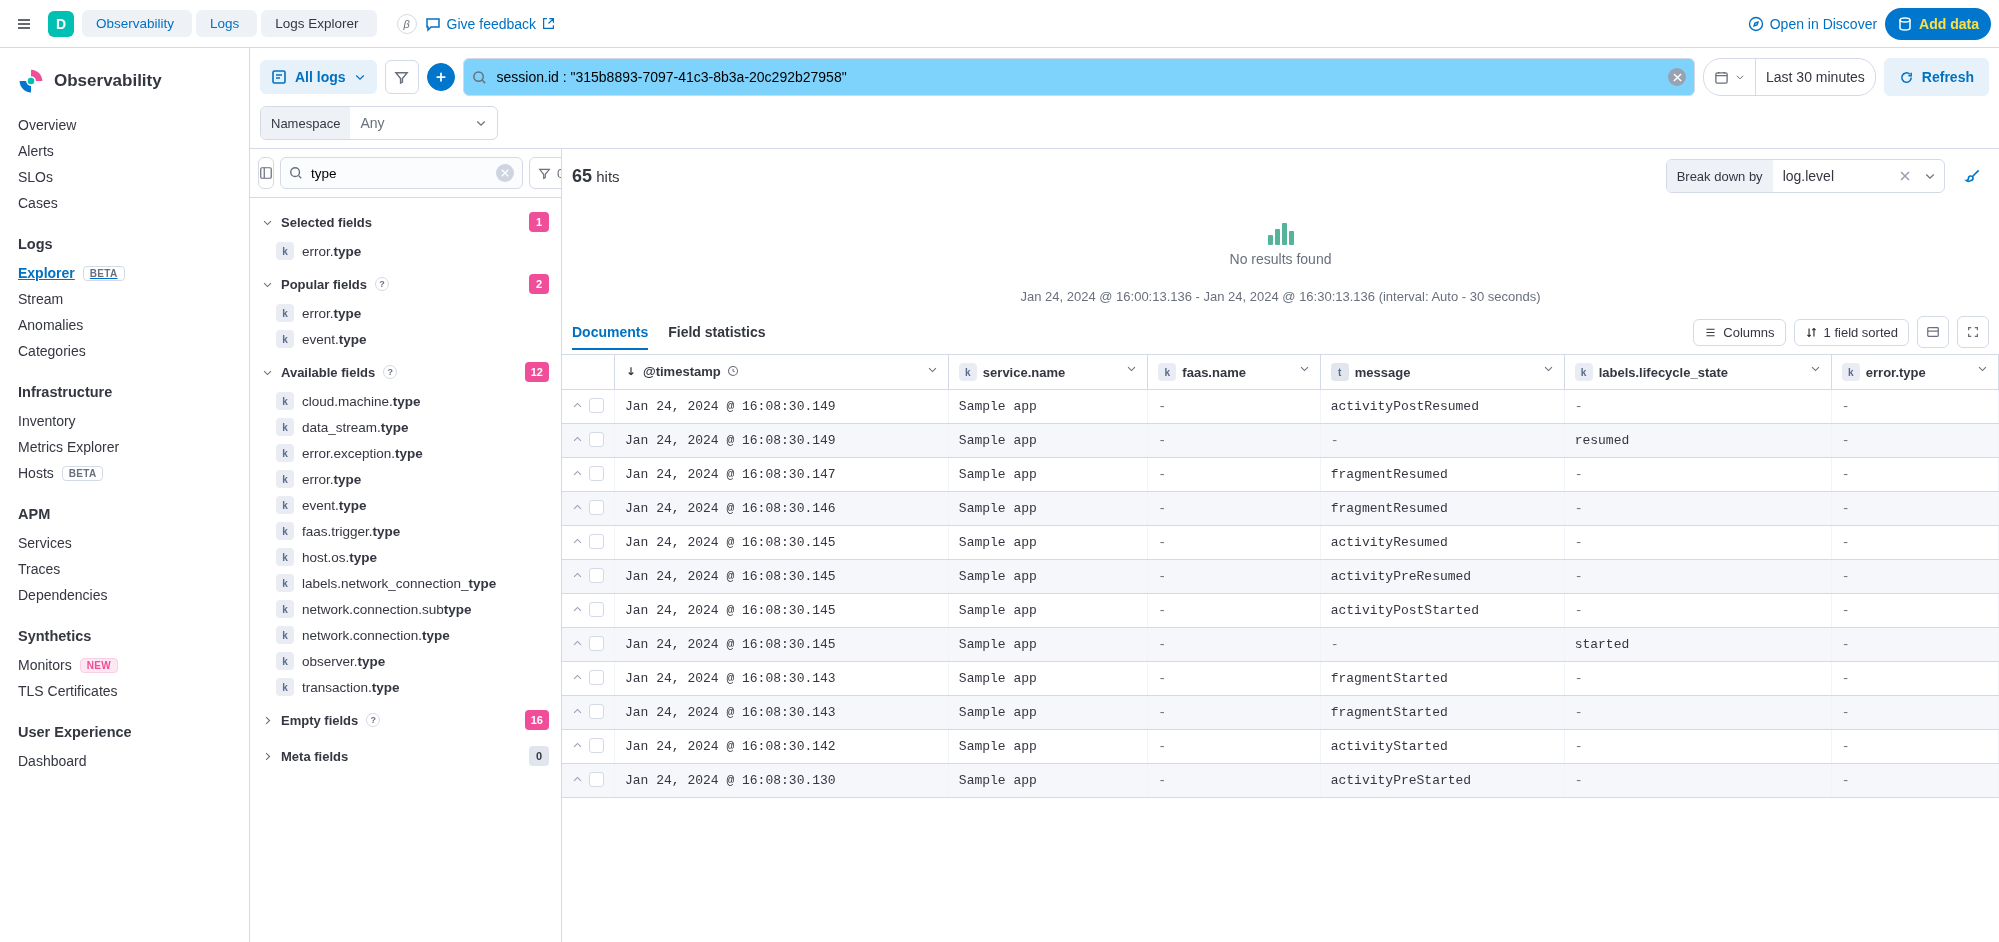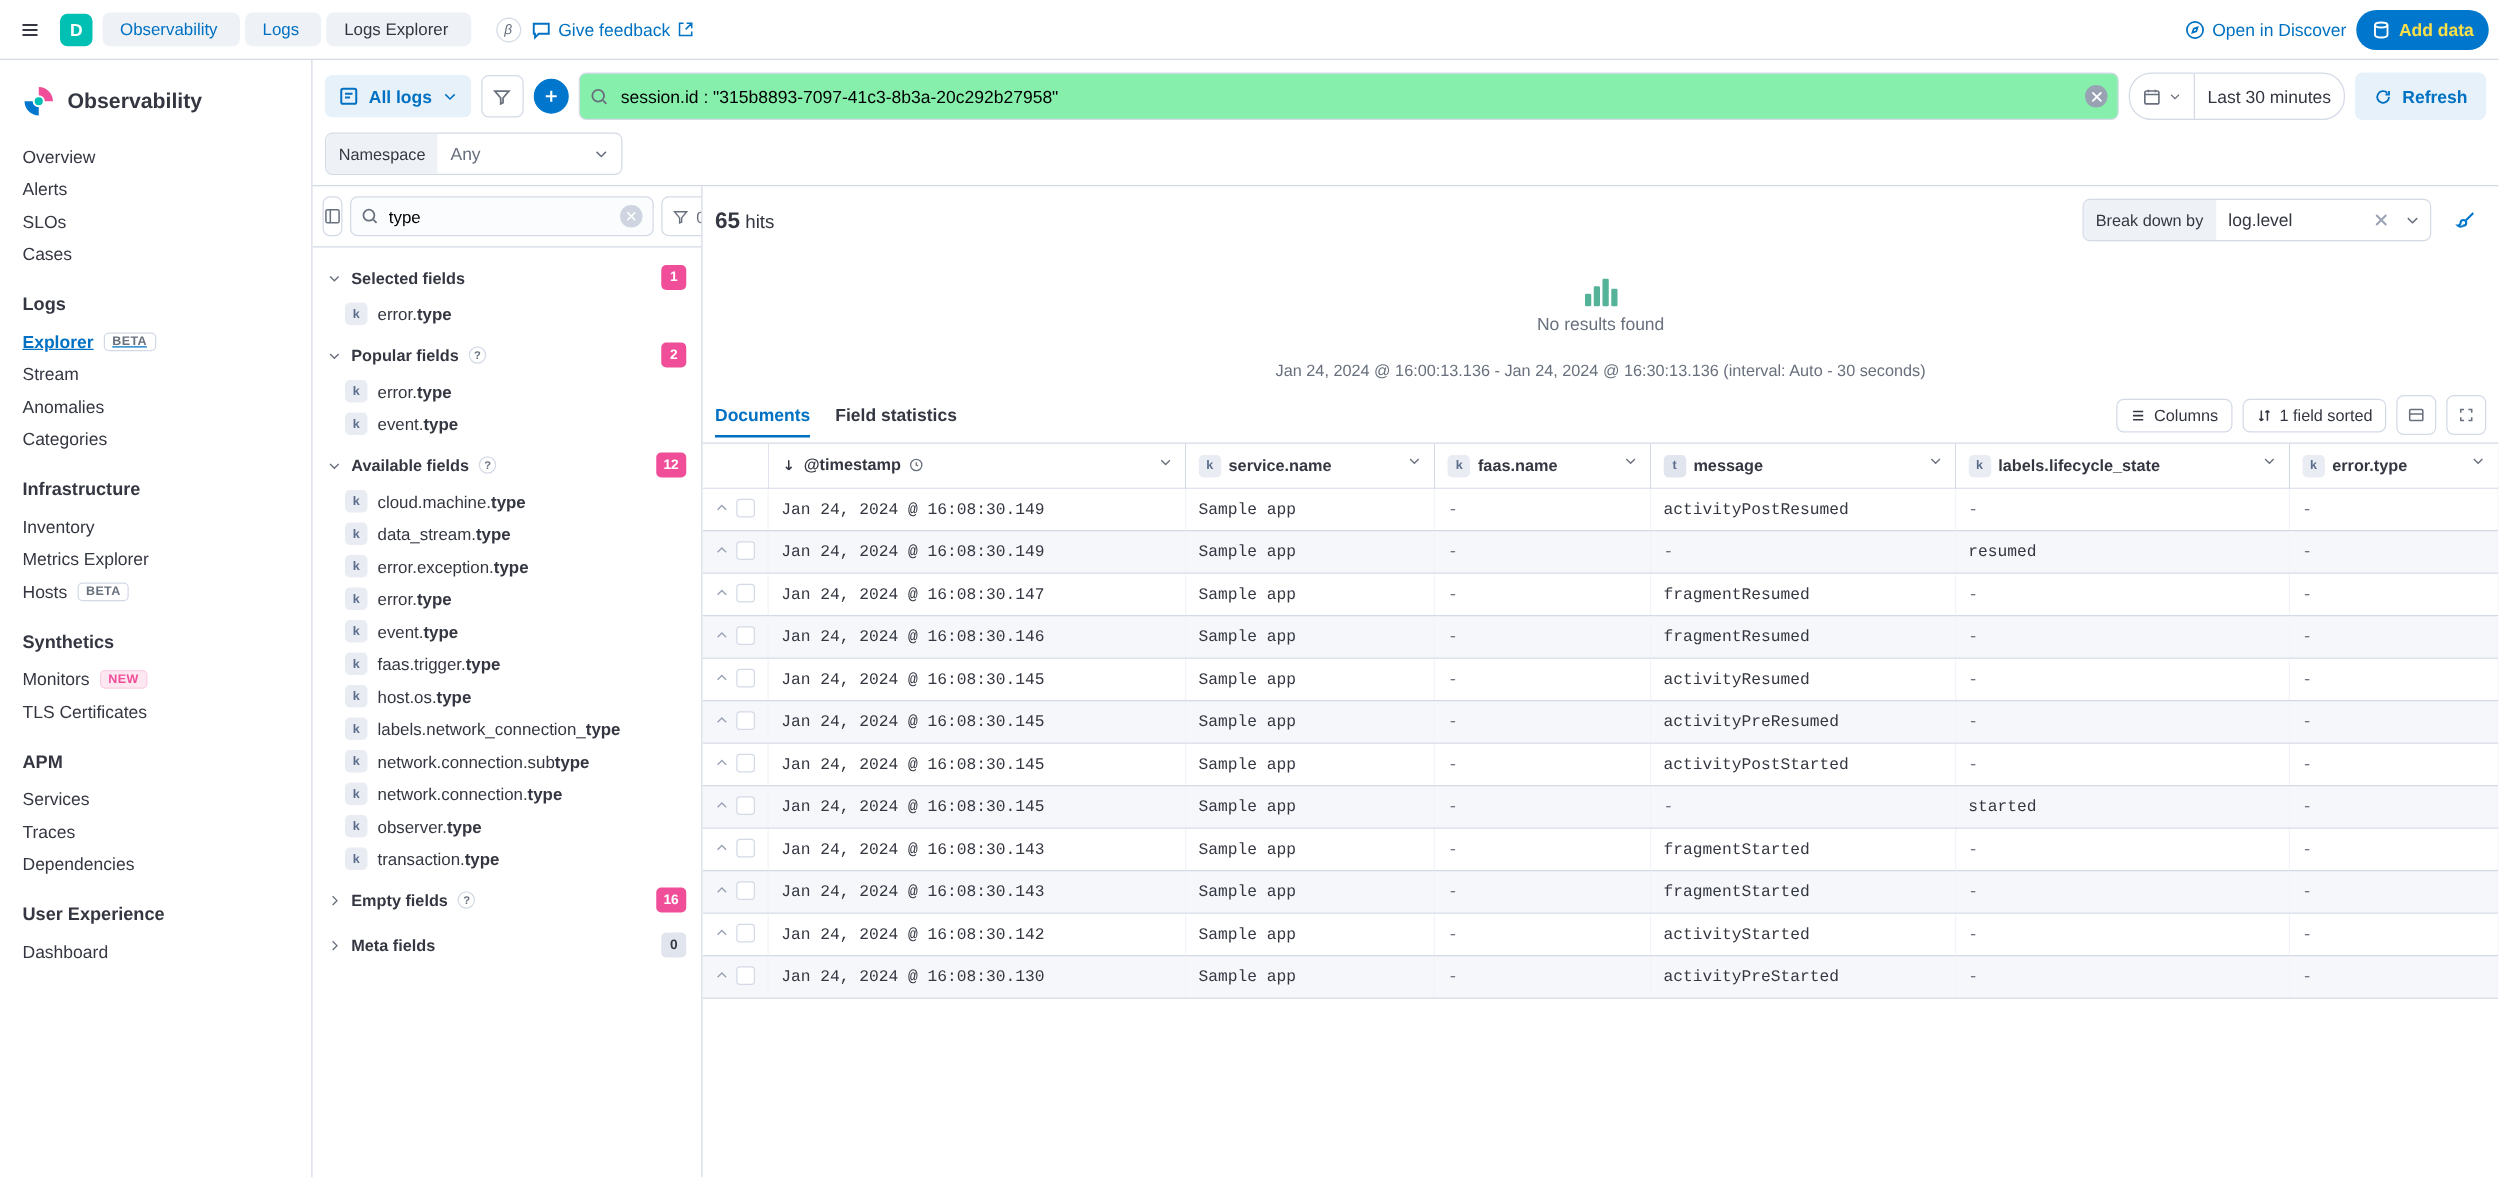--- a/index.html
+++ b/index.html
@@ -154,21 +154,21 @@
     background: #07c; border-color: #07c; color: #fff; border-radius: 999px;
     width: 28px; height: 28px;
   }
   .search {
     flex: 1;
     display: flex; align-items: center; gap: 8px;
     border: 1px solid var(--border);
     border-radius: 6px;
     padding: 0 8px;
     height: 38px;
-    background: #86efac;
+    background: #7dd3fc;
     min-width: 300px;
     justify-content: center;
   }
   .search input {
     flex: 1; border: none; outline: none; background: transparent; font-size: 14px;
   }
   .clear-x {
     width: 18px; height: 18px; border-radius: 999px;
     background: #98a2b3; color: #fff;
     display: inline-flex; align-items: center; justify-content: center;
@@ -497,43 +497,43 @@
             <span>Metrics Explorer</span>
           </div>
           <div class="side-item">
             <span>Hosts</span>
             <span class="mini-badge">BETA</span>
           </div>
         </div>
     </div>
 
     <div class="side-section">
+      <div class="side-heading">APM</div>
+      <div id="side-apm">
+          <div class="side-item">
+            <span>Services</span>
+          </div>
+          <div class="side-item">
+            <span>Traces</span>
+          </div>
+          <div class="side-item">
+            <span>Dependencies</span>
+          </div>
+        </div>
+    </div>
+
+    <div class="side-section">
       <div class="side-heading">Synthetics</div>
       <div id="side-syn">
           <div class="side-item">
             <span>Monitors</span>
             <span class="mini-badge new">NEW</span>
           </div>
           <div class="side-item">
             <span>TLS Certificates</span>
-          </div>
-        </div>
-    </div>
-
-    <div class="side-section">
-      <div class="side-heading">APM</div>
-      <div id="side-apm">
-          <div class="side-item">
-            <span>Services</span>
-          </div>
-          <div class="side-item">
-            <span>Traces</span>
-          </div>
-          <div class="side-item">
-            <span>Dependencies</span>
           </div>
         </div>
     </div>
 
     <div class="side-section">
       <div class="side-heading">User Experience</div>
       <div id="side-ux">
           <div class="side-item">
             <span>Dashboard</span>
           </div>

